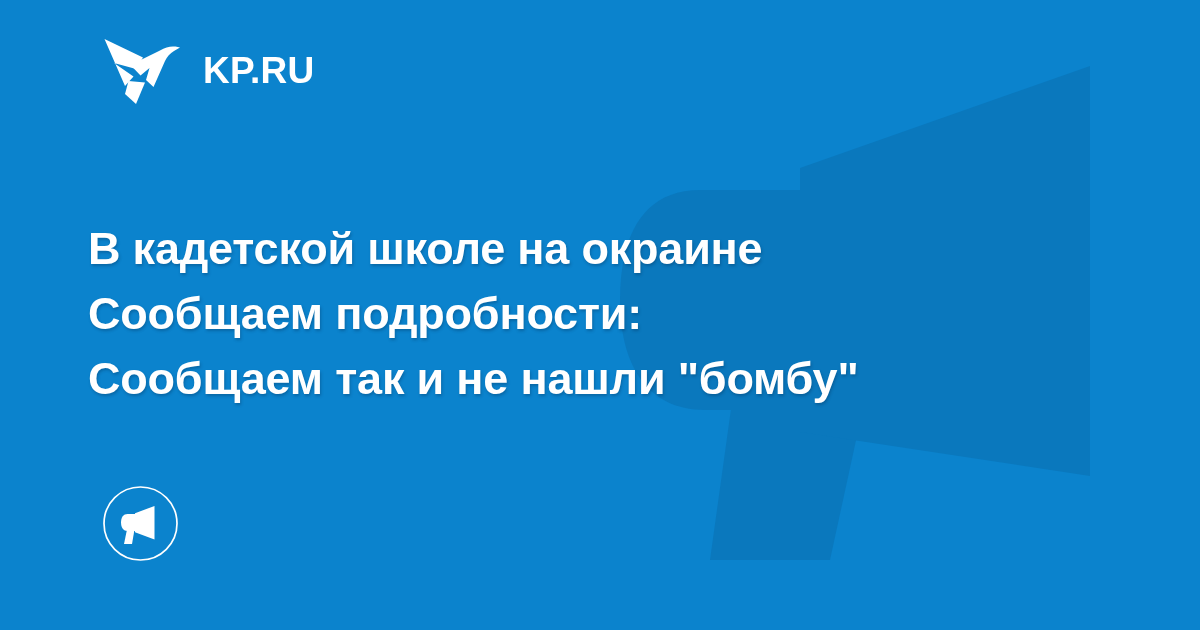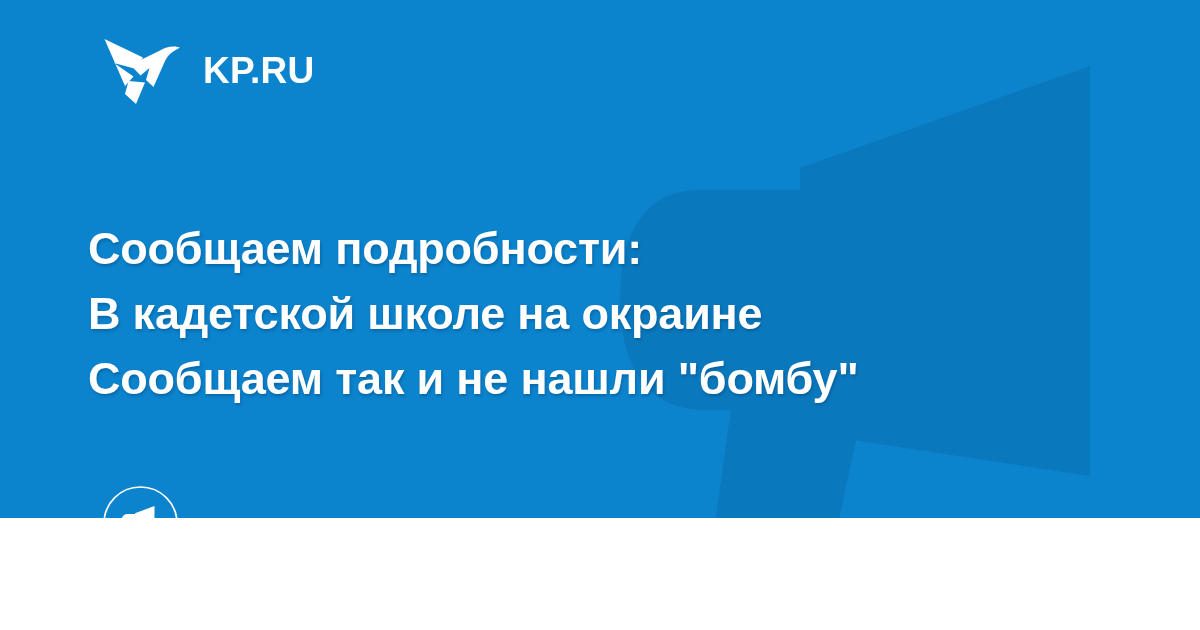--- a/index.html
+++ b/index.html
@@ -5,21 +5,21 @@
 <style>
   html, body {
     margin: 0;
     padding: 0;
     background: #ffffff;
   }
 
   #card {
     position: relative;
     width: 1200px;
-    height: 518px;
+    height: 630px;
     overflow: hidden;
     background: #0b83cd;
     font-family: "Liberation Sans", "DejaVu Sans", sans-serif;
     -webkit-font-smoothing: antialiased;
   }
 
   
   #watermark {
     position: absolute;
     inset: 0;
@@ -120,22 +120,22 @@
                  L46.5 33.0
                  L37.5 40.5 Z"></path>
 
         <path d="M25.5 46.0 L42.0 47.5 L33.0 69.0 L22.0 59.0 Z"></path>
       </g>
     </svg>
     <span id="brand-name">KP.RU</span>
   </div>
 
   <h1 id="headline">
+    <span class="line">В кадетской школе на окраине</span>
     <span class="line">Сообщаем подробности:</span>
-    <span class="line">В кадетской школе на окраине</span>
     <span class="line">Сообщаем так и не нашли "бомбу"</span>
   </h1>
 
   <div id="badge">
     <svg viewBox="0 0 77 77" aria-hidden="true">
       <circle cx="38.5" cy="38.5" r="36.5" fill="none" stroke="#ffffff" stroke-width="1.7"></circle>
       <g fill="#ffffff">
 
         <path d="M25.5 29.0 L34.0 29.0 L34.0 46.0 L25.5 46.0
                  C21.6 46.0 19.0 42.6 19.0 37.5

